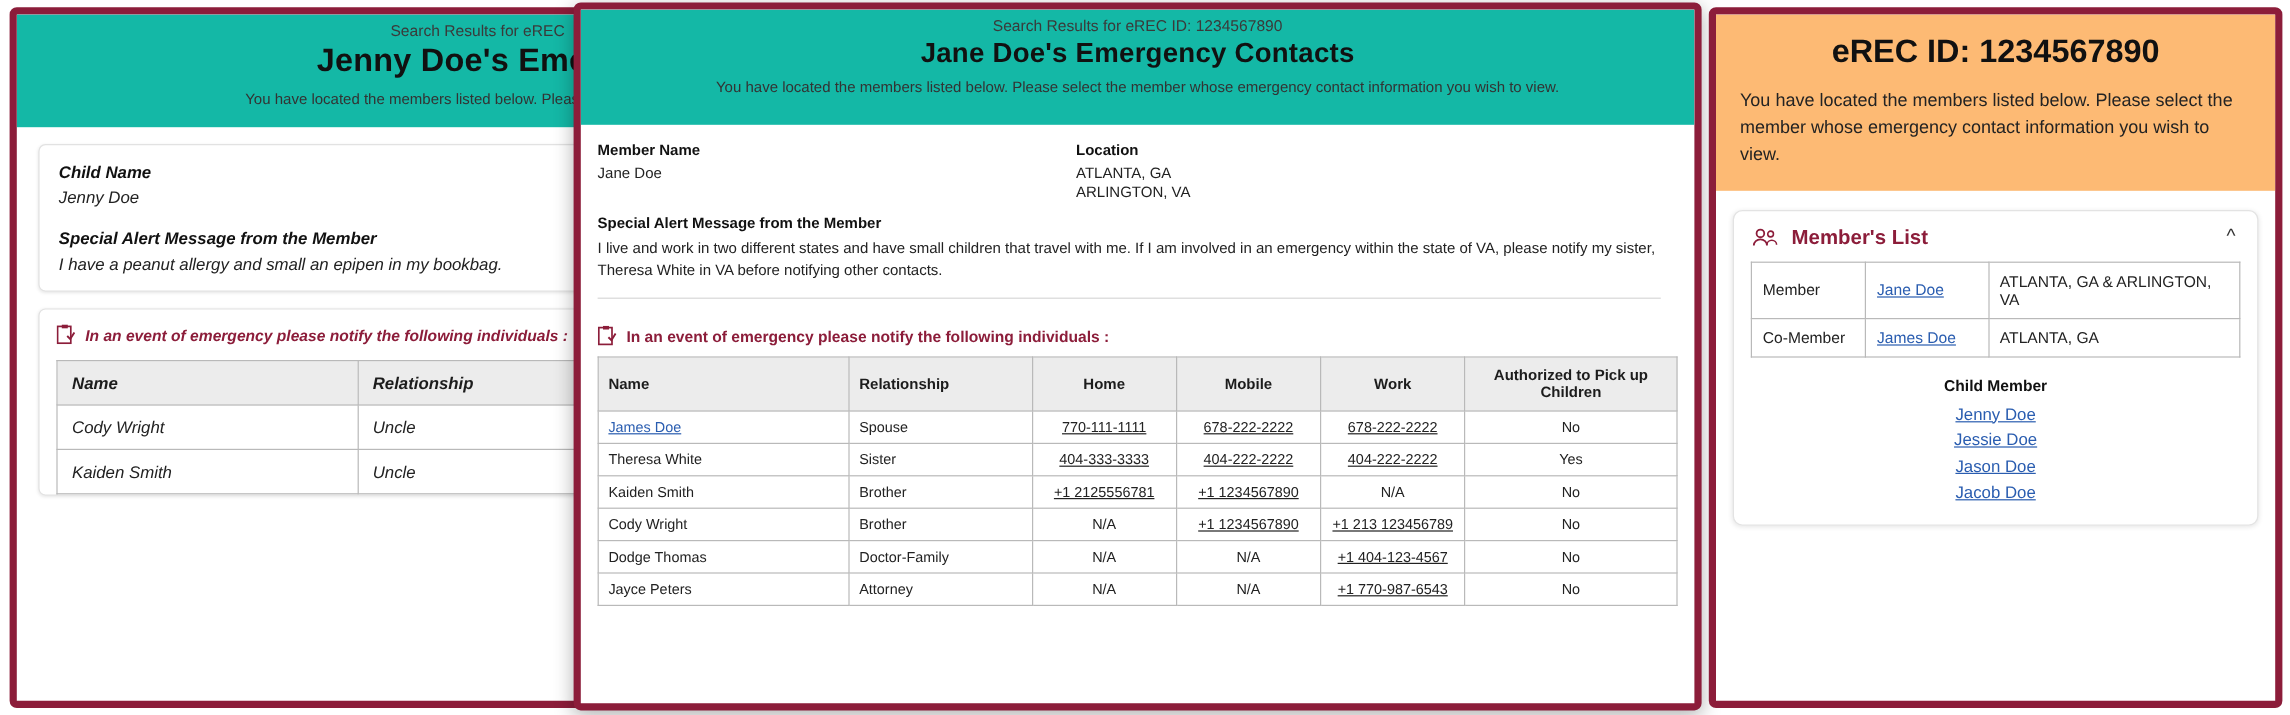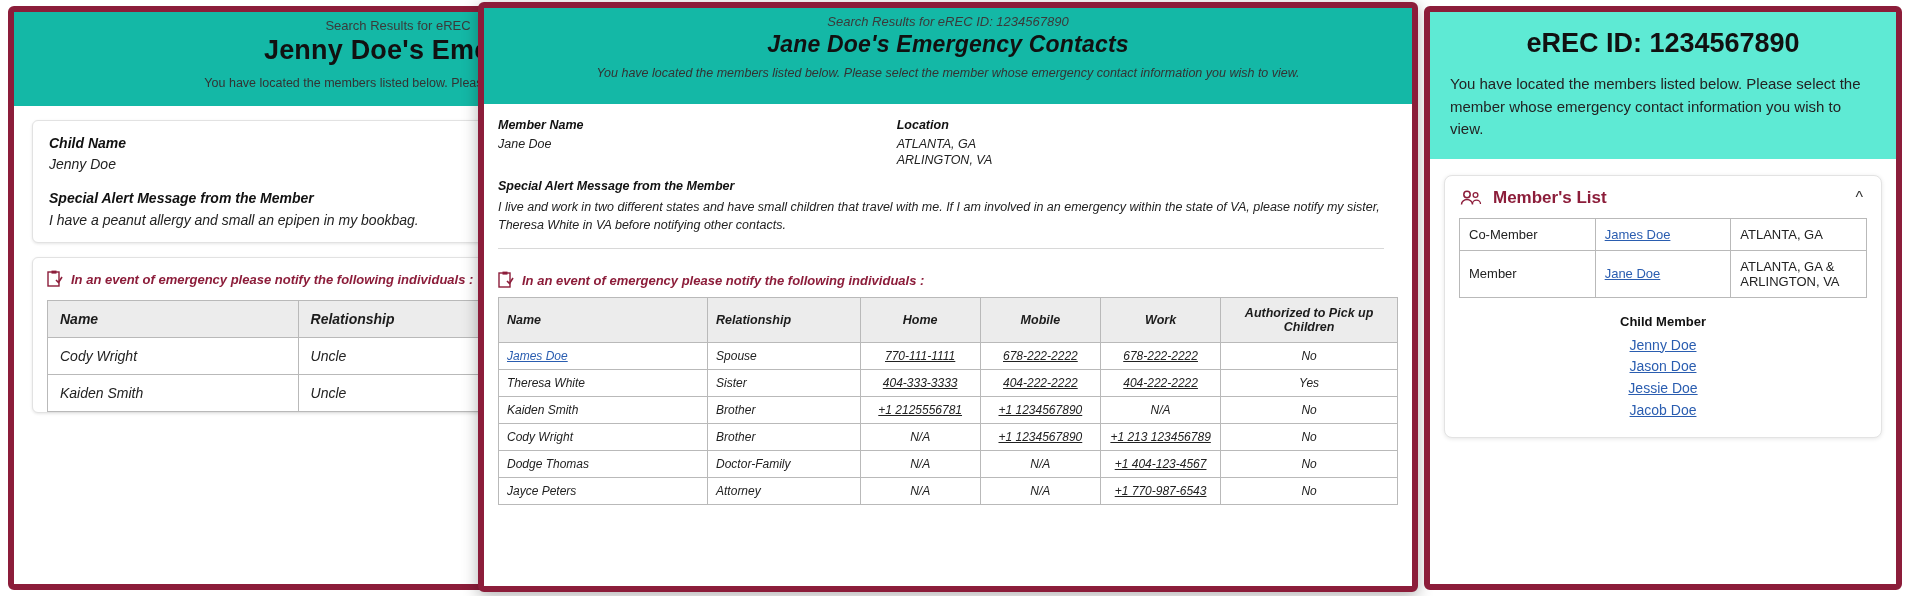--- a/index.html
+++ b/index.html
@@ -120,21 +120,20 @@
   #panel1 .small-gap { height: 10px; }
   #panel1 table.grid th, #panel1 table.grid td {
     padding: 10px 12px;
     font-size: 14px;
   }
 
   
   #panel2 {
     left: 478px; top: 2px; width: 940px; height: 590px;
     box-shadow: 0 4px 16px rgba(0,0,0,.30);
-    font-style: italic;
   }
   #panel2 .header-band { padding-bottom: 10px; }
   #panel2 .header-title { font-size: 23px; padding: 2px 0 6px 0; }
   #panel2 .p2-info {
     padding: 14px 28px 10px 14px;
     font-size: 12.5px;
   }
   #panel2 .p2-cols { display: flex; }
   #panel2 .p2-cols .col-a { width: 45%; }
   #panel2 .p2-cols .col-b { width: 55%; }
@@ -152,21 +151,21 @@
     padding: 6px 8px;
     font-size: 12px;
   }
   #panel2 .ctr { text-align: center; }
 
   
   #panel3 {
     left: 1424px; top: 6px; width: 478px; height: 584px;
   }
   #panel3 .p3-head {
-    background: #5eead4;
+    background: #fdba74;
     padding: 16px 20px 18px 20px;
     box-sizing: border-box;
   }
   #panel3 .p3-title {
     text-align: center;
     font-size: 27px;
     font-weight: bold;
     color: #111111;
     padding-bottom: 14px;
   }
@@ -410,35 +409,35 @@
             <path d="M13.5 15 a4 3.8 0 0 1 8 0" fill="none" stroke="#8c1d3a" stroke-width="1.3"></path>
           </svg>
         </span>
         <span class="p3-card-title">Member's List</span>
         <span class="chev">^</span>
       </div>
 
       <table class="grid">
         <tbody>
           <tr>
+            <td style="width:22%">Member</td>
+            <td style="width:24%"><span class="lnk">Jane Doe</span></td>
+            <td style="width:54%">ATLANTA, GA &amp; ARLINGTON, VA</td>
+          </tr>
+          <tr>
             <td>Co-Member</td>
             <td><span class="lnk">James Doe</span></td>
             <td>ATLANTA, GA</td>
           </tr>
-          <tr>
-            <td style="width:22%">Member</td>
-            <td style="width:24%"><span class="lnk">Jane Doe</span></td>
-            <td style="width:54%">ATLANTA, GA &amp; ARLINGTON, VA</td>
-          </tr>
         </tbody>
       </table>
 
       <div class="child-title">Child Member</div>
       <div class="child-list">
         <a class="lnk">Jenny Doe</a>
+        <a class="lnk">Jessie Doe</a>
         <a class="lnk">Jason Doe</a>
-        <a class="lnk">Jessie Doe</a>
         <a class="lnk">Jacob Doe</a>
       </div>
     </div>
   </div>
 
 </div>
 
 </body></html>

